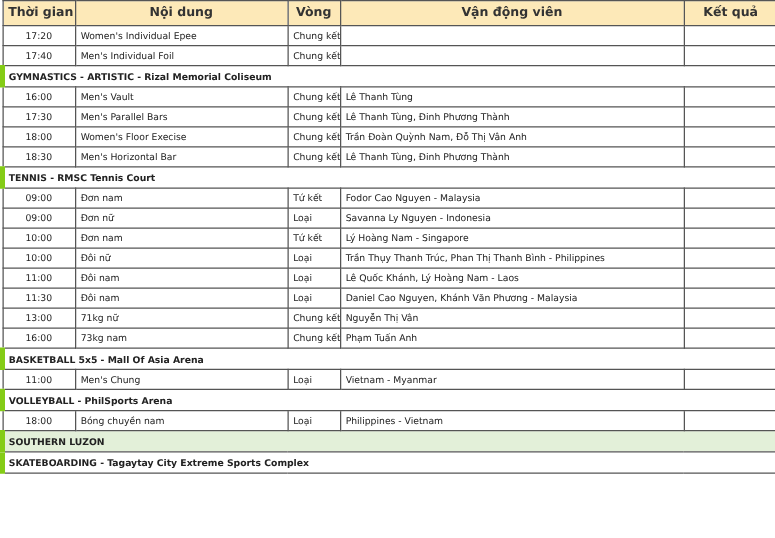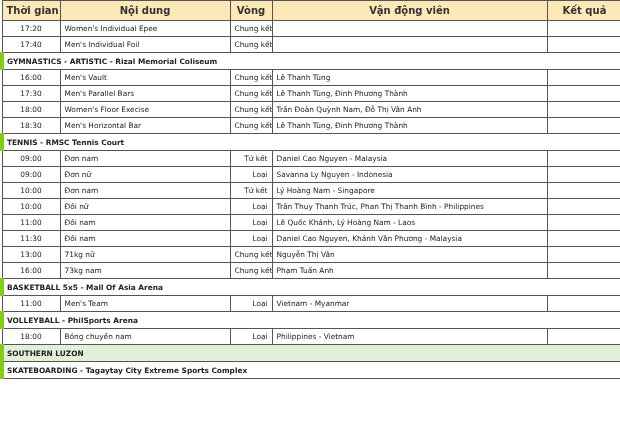--- a/index.html
+++ b/index.html
@@ -2,21 +2,21 @@
 <html><head>
 <meta charset="utf-8">
 <style>
   html, body { margin: 0; padding: 0; background: #ffffff; }
   body { width: 620px; height: 430px; overflow: hidden; font-family: "DejaVu Sans", sans-serif; }
   table { border-collapse: collapse; width: 620px; table-layout: fixed; font-size: 7.4px; color: #222; }
   td, th { border: 1px solid #555; padding: 0 4px; height: 15px; white-space: nowrap; overflow: hidden; }
   thead th { background: #fde9b8; font-weight: bold; height: 19px; text-align: center; font-size: 10px; color: #333; }
   col.c1 { width: 58px; } col.c2 { width: 170px; } col.c3 { width: 42px; } col.c4 { width: 275px; } col.c5 { width: 75px; }
   td.time { text-align: center; }
-  td.round { text-align: right; padding-right: 4px; }
+  td.round { text-align: left; padding-right: 4px; }
   td.round.center { }
   tr.section td { font-weight: bold; border-left: 4px solid #84cc16; border-right: 1px solid #555; height: 16px; padding-left: 3px; }
   tr.section.green td { background: #e3f0d9; }
 </style>
 </head>
 <body>
 
 <table>
   <colgroup>
       <col class="c1">
@@ -80,21 +80,21 @@
         <td>Lê Thanh Tùng, Đinh Phương Thành</td>
         <td></td>
       </tr>
       <tr class="section">
         <td colspan="5">TENNIS - RMSC Tennis Court</td>
       </tr>
       <tr>
         <td class="time">09:00</td>
         <td>Đơn nam</td>
         <td class="round">Tứ kết</td>
-        <td>Daniel Cao Nguyen - Malaysia</td>
+        <td>Fodor Cao Nguyen - Malaysia</td>
         <td></td>
       </tr>
       <tr>
         <td class="time">09:00</td>
         <td>Đơn nữ</td>
         <td class="round center">Loại</td>
         <td>Savanna Ly Nguyen - Indonesia</td>
         <td></td>
       </tr>
       <tr>
@@ -137,21 +137,21 @@
         <td>73kg nam</td>
         <td class="round">Chung kết</td>
         <td>Phạm Tuấn Anh</td>
         <td></td>
       </tr>
       <tr class="section">
         <td colspan="5">BASKETBALL 5x5 - Mall Of Asia Arena</td>
       </tr>
       <tr>
         <td class="time">11:00</td>
-        <td>Men's Team</td>
+        <td>Men's Chung</td>
         <td class="round center">Loại</td>
         <td>Vietnam - Myanmar</td>
         <td></td>
       </tr>
       <tr class="section">
         <td colspan="5">VOLLEYBALL - PhilSports Arena</td>
       </tr>
       <tr>
         <td class="time">18:00</td>
         <td>Bóng chuyền nam</td>

